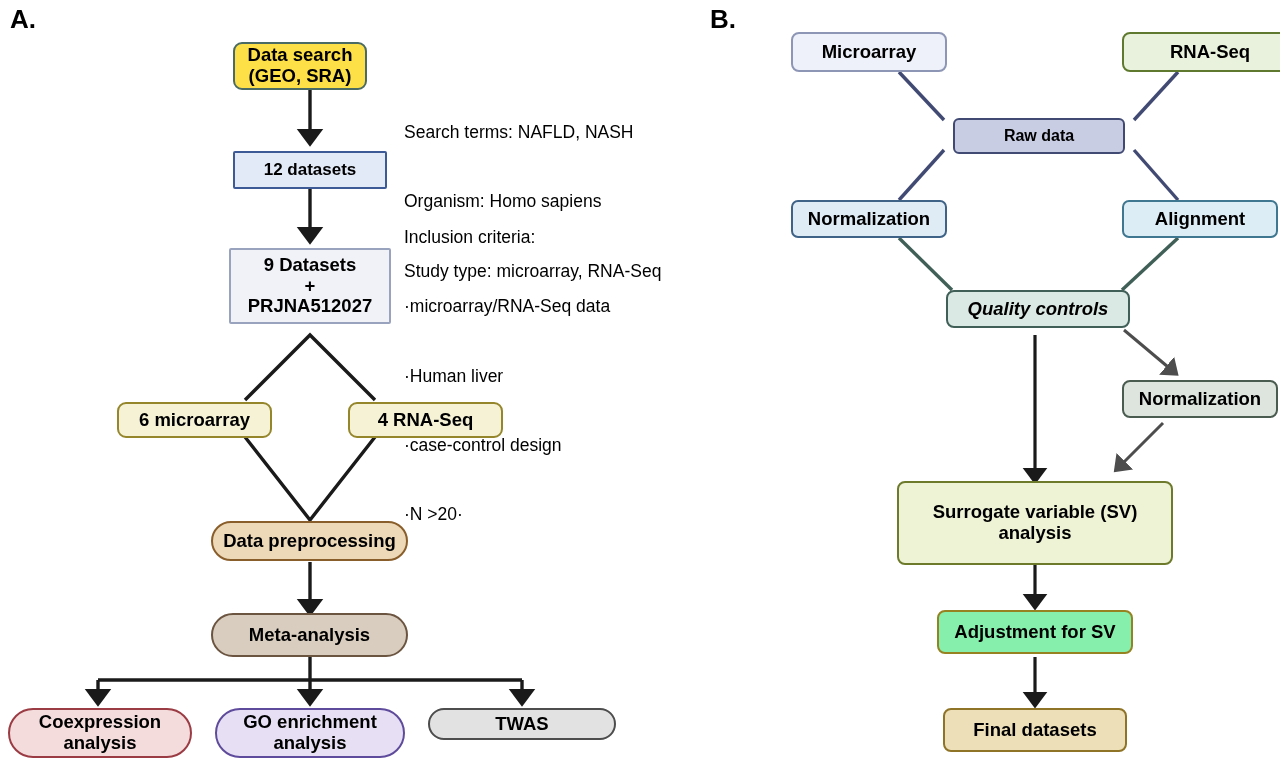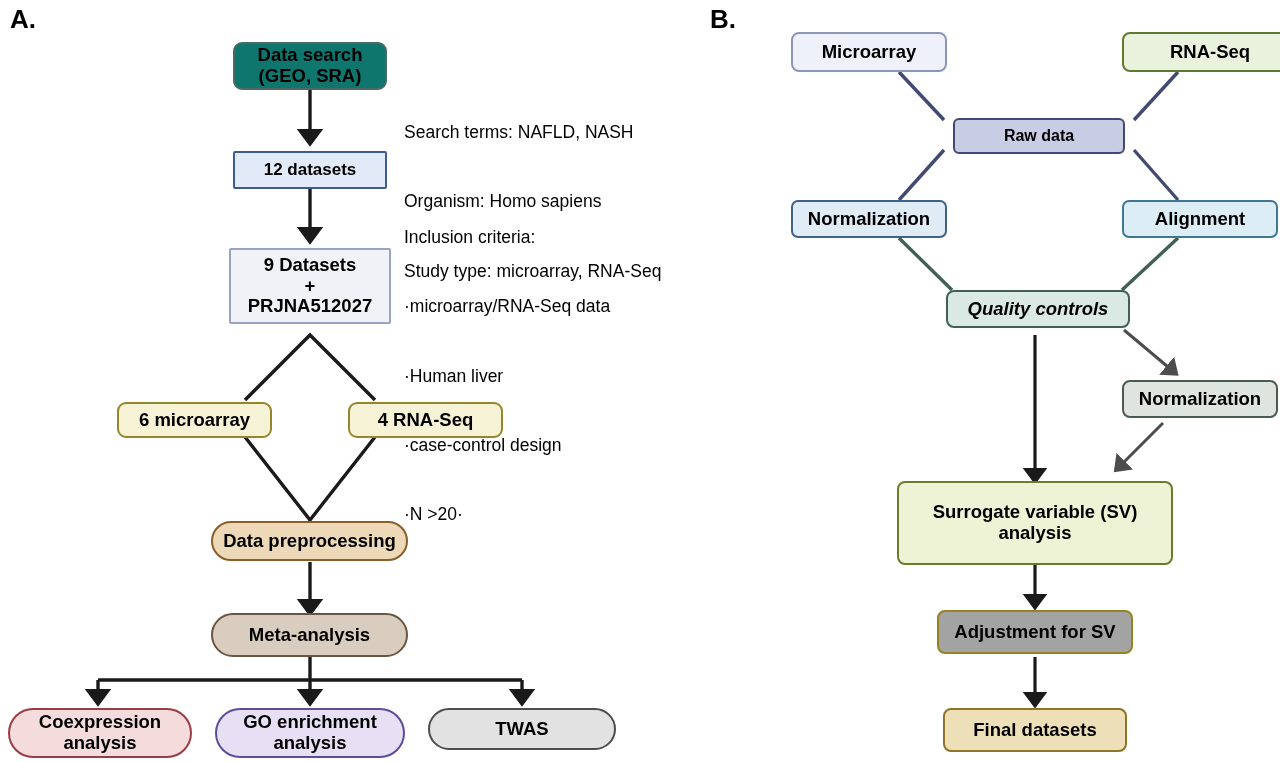--- a/index.html
+++ b/index.html
@@ -110,21 +110,21 @@
       <line x1="1163" y1="423" x2="1118" y2="468" stroke="#4d4d4d" stroke-width="3" marker-end="url(#ah-gray)"></line>
 
       <line x1="1035" y1="555" x2="1035" y2="604" stroke="#1a1a1a" stroke-width="3.2" marker-end="url(#ah-black)"></line>
 
       <line x1="1035" y1="657" x2="1035" y2="702" stroke="#1a1a1a" stroke-width="3.2" marker-end="url(#ah-black)"></line>
     </g>
   </svg>
 
   <div class="panel-label" style="left:10px; top:4px;">A.</div>
 
-  <div class="node" style="left:233px; top:42px; width:154px; height:48px; background:#0f766e;
+  <div class="node" style="left:233px; top:42px; width:134px; height:48px; background:#fde047;
               border:2.4px solid #4a6b63; border-radius:9px; font-size:18.5px;">
     <span style="white-space:pre-line;">Data search
 (GEO, SRA)</span>
   </div>
 
   <div class="node" style="left:233px; top:151px; width:154px; height:38px; background:#e3eaf7;
               border:2.4px solid #3c5a96; border-radius:2px; font-size:17px;">
     <span>12 datasets</span>
   </div>
 
@@ -160,21 +160,21 @@
     <span style="white-space:pre-line;">Coexpression
 analysis</span>
   </div>
 
   <div class="node" style="left:215px; top:708px; width:190px; height:50px; background:#e7e0f5;
               border:2.6px solid #5f4b9b; border-radius:25px; font-size:18.5px;">
     <span style="white-space:pre-line;">GO enrichment
 analysis</span>
   </div>
 
-  <div class="node" style="left:428px; top:708px; width:188px; height:42px; background:#e2e2e2;
+  <div class="node" style="left:428px; top:708px; width:188px; height:32px; background:#e2e2e2;
               border:2.6px solid #4d4d4d; border-radius:21px; font-size:18.5px;">
     <span>TWAS</span>
   </div>
 
   <div class="annot" style="left:404px; top:75px;">
     <div>Search terms: NAFLD, NASH</div>
     <div>Organism: Homo sapiens</div>
     <div>Study type: microarray, RNA-Seq</div>
   </div>
 
@@ -222,21 +222,21 @@
               border:2.4px solid #4a5b50; border-radius:8px; font-size:18.5px;">
     <span>Normalization</span>
   </div>
 
   <div class="node" style="left:897px; top:481px; width:276px; height:84px; background:#eef3d6;
               border:2.6px solid #6e7a2b; border-radius:8px; font-size:18.5px;">
     <span style="white-space:pre-line;">Surrogate variable (SV)
 analysis</span>
   </div>
 
-  <div class="node" style="left:937px; top:610px; width:196px; height:44px; background:#a3a3a3;
+  <div class="node" style="left:937px; top:610px; width:196px; height:44px; background:#86efac;
               border:2.6px solid #978221; border-radius:8px; font-size:18.5px;">
     <span>Adjustment for SV</span>
   </div>
 
   <div class="node" style="left:943px; top:708px; width:184px; height:44px; background:#eddfb7;
               border:2.6px solid #8f7326; border-radius:8px; font-size:18.5px;">
     <span>Final datasets</span>
   </div>
 
 </div>

